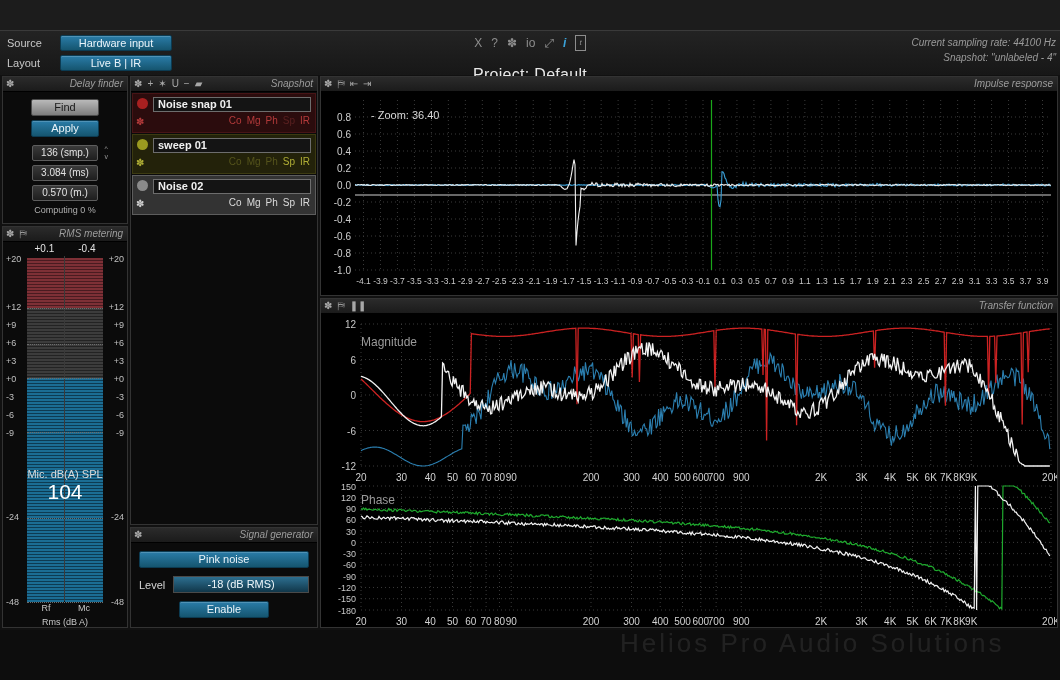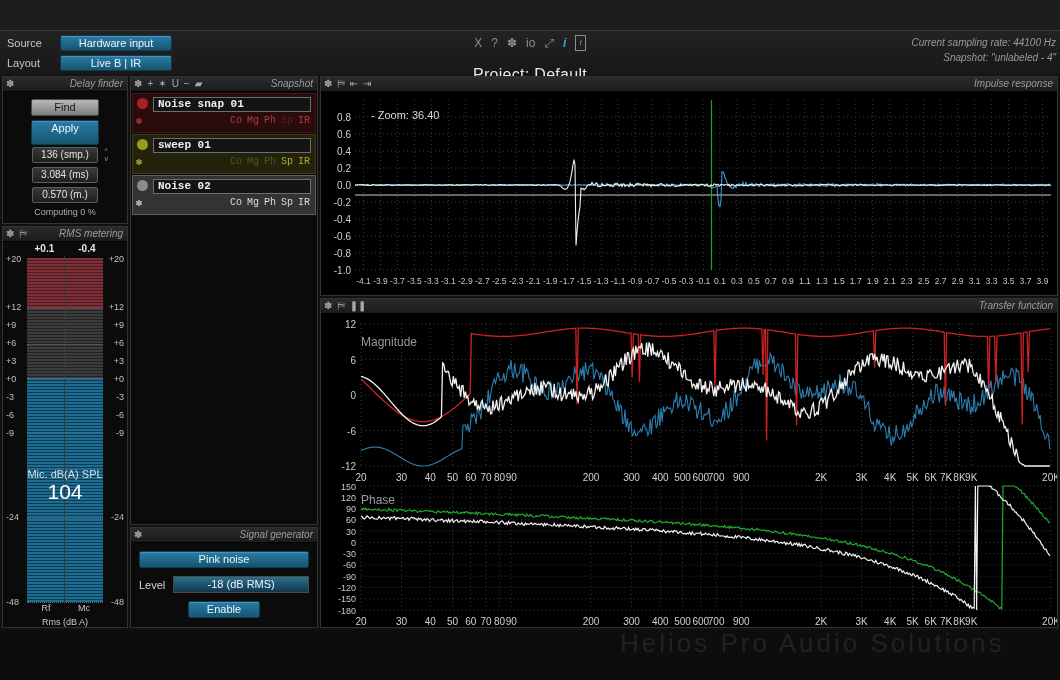--- a/index.html
+++ b/index.html
@@ -67,36 +67,36 @@
 
   
   #delay-finder { left: 2px; top: 76px; width: 126px; height: 148px; }
   .df-body { padding: 7px 0 0 0; text-align: center; }
   .gray-btn {
     width: 68px; height: 17px; margin: 0 auto 4px auto;
     background: linear-gradient(#b9b9b9, #7d7d7d);
     border: 1px solid #4b4b4b; border-radius: 2px;
     color: #1a1a1a; font-size: 11px; line-height: 15px; cursor: pointer;
   }
-  .df-apply { width: 68px; height: 25px; margin: 0 auto 2px auto; }
+  .df-apply { width: 68px; height: 17px; margin: 0 auto 8px auto; }
   .val-box {
     width: 66px; height: 16px; margin: 0 auto 4px auto;
     background: linear-gradient(#3a3a3a, #1e1e1e);
     border: 1px solid #5d5d5d; border-radius: 2px;
     color: #e2e2e2; font-size: 10px; line-height: 14px; cursor: pointer;
     position: relative;
   }
   .spin { position: absolute; right: -11px; top: -1px; font-size: 7px; color: #9a9a9a; line-height: 8px; }
   .df-status { font-size: 9px; color: #b0b0b0; margin-top: 1px; }
 
   
   #rms-metering { left: 2px; top: 226px; width: 126px; height: 402px; }
   .rms-body { position: relative; height: 385px; }
   .rms-top { display: flex; justify-content: center; gap: 24px; padding-top: 1px; }
-  .rms-top span { font-size: 10px; color: #e4e4e4; font-weight: bold; }
+  .rms-top span { font-size: 10px; color: #e4e4e4; }
   .meter-area { position: absolute; left: 0; right: 0; top: 14px; bottom: 0; }
   .scale { position: absolute; font-size: 9px; color: #c0c0c0; }
   .scale.l { left: 3px; } .scale.r { right: 3px; }
   .bars { position: absolute; left: 24px; right: 24px; top: 0; bottom: 26px; }
   .bar { position: absolute; top: 0; bottom: 0; width: 50%; }
   .bar.a { left: 0; border-right: 1px solid #3a3a3a; }
   .bar.b { left: 50%; }
   .seg { position: absolute; left: 0; right: 0; }
   .seg-red { background: repeating-linear-gradient(#7e3036 0 2px, #4a1b20 2px 3px); }
   .seg-gray { background: repeating-linear-gradient(#3c3c3c 0 2px, #232323 2px 3px); }
@@ -104,21 +104,21 @@
   .gridline { position: absolute; left: 24px; right: 24px; border-top: 1px dotted #6c6c6c; }
   .spl-wrap { position: absolute; left: 0; right: 0; text-align: center; }
   .spl-lab { font-size: 11px; color: #dcdcdc; }
   .spl-val { font-size: 21px; color: #ffffff; line-height: 24px; }
   .chan-lab { position: absolute; bottom: 14px; left: 24px; right: 24px; display: flex; }
   .chan-lab span { flex: 1; text-align: center; font-size: 9px; color: #c8c8c8; }
   .rms-foot { position: absolute; bottom: 0; left: 0; right: 0; text-align: center; font-size: 9px; color: #c8c8c8; }
 
   
   #snapshot-panel { left: 130px; top: 76px; width: 188px; height: 449px; }
-  .snap-list { padding: 1px; font-family: Liberation Mono, monospace; }
+  .snap-list { padding: 1px; }
   .snap-row { height: 40px; margin-bottom: 1px; position: relative; padding: 3px 4px; border: 1px solid transparent; }
   .snap-row.red { background: #2b0c0d; border-color: #471416; }
   .snap-row.yel { background: #23220a; border-color: #3c3a11; }
   .snap-row.sel { background: #333333; border-color: #5d5d5d; }
   .snap-dot { position: absolute; left: 4px; top: 4px; width: 11px; height: 11px; border-radius: 50%; }
   .snap-name {
     margin-left: 16px; height: 15px; background: #141414;
     border: 1px solid #6d6d6d; color: #f0f0f0; font-size: 11px;
     font-weight: bold; line-height: 13px; padding-left: 4px; cursor: text;
   }
@@ -129,21 +129,21 @@
   #signal-generator { left: 130px; top: 527px; width: 188px; height: 101px; }
   .sg-body { padding: 8px 8px 0 8px; }
   .sg-type { width: 100%; height: 17px; margin-bottom: 8px; }
   .sg-level-row { display: flex; align-items: center; gap: 8px; margin-bottom: 8px; }
   .sg-level-lab { font-size: 11px; color: #d6d6d6; }
   .sg-level-val {
     flex: 1; height: 17px; background: linear-gradient(#2d6f90, #11374a);
     border: 1px solid #4a4a4a; color: #eef6fa; font-size: 11px;
     text-align: center; line-height: 15px; cursor: pointer;
   }
-  .sg-enable { width: 72px; height: 17px; margin: 0 auto; }
+  .sg-enable { width: 90px; height: 17px; margin: 0 auto; }
 
   
   #impulse-response { left: 320px; top: 76px; width: 738px; height: 220px; }
   #transfer-function { left: 320px; top: 298px; width: 738px; height: 330px; }
   .plot { position: relative; background: #000; }
   .plot svg { display: block; }
 
   .watermark {
     position: absolute; left: 620px; top: 628px; font-size: 26px;
     color: rgba(255,255,255,.085); letter-spacing: 3px; white-space: nowrap;

